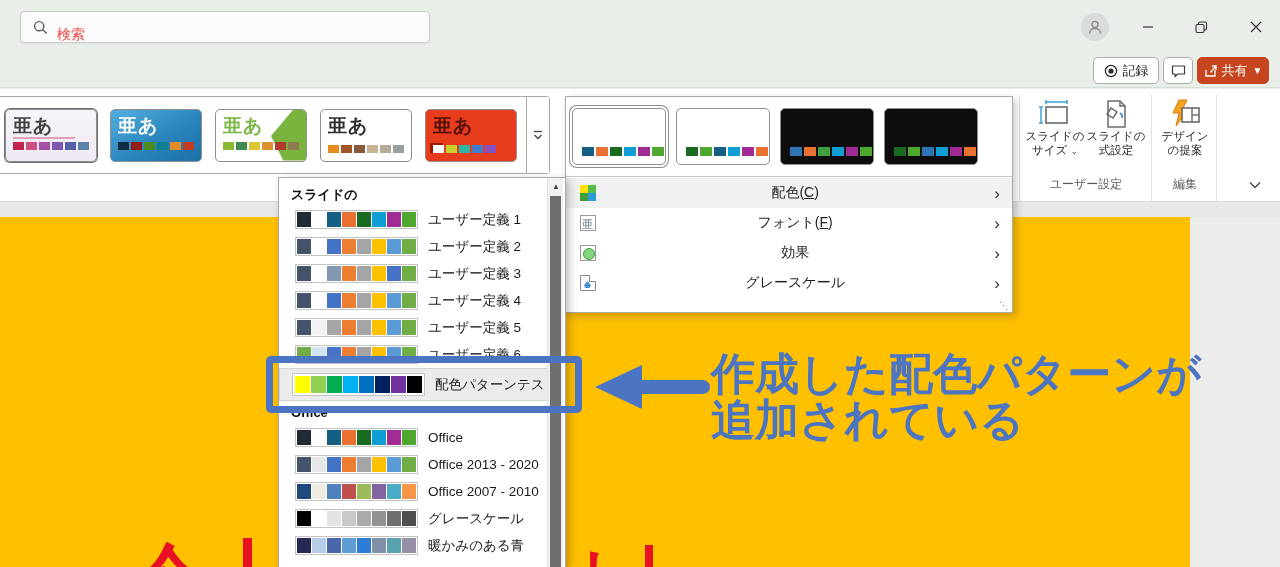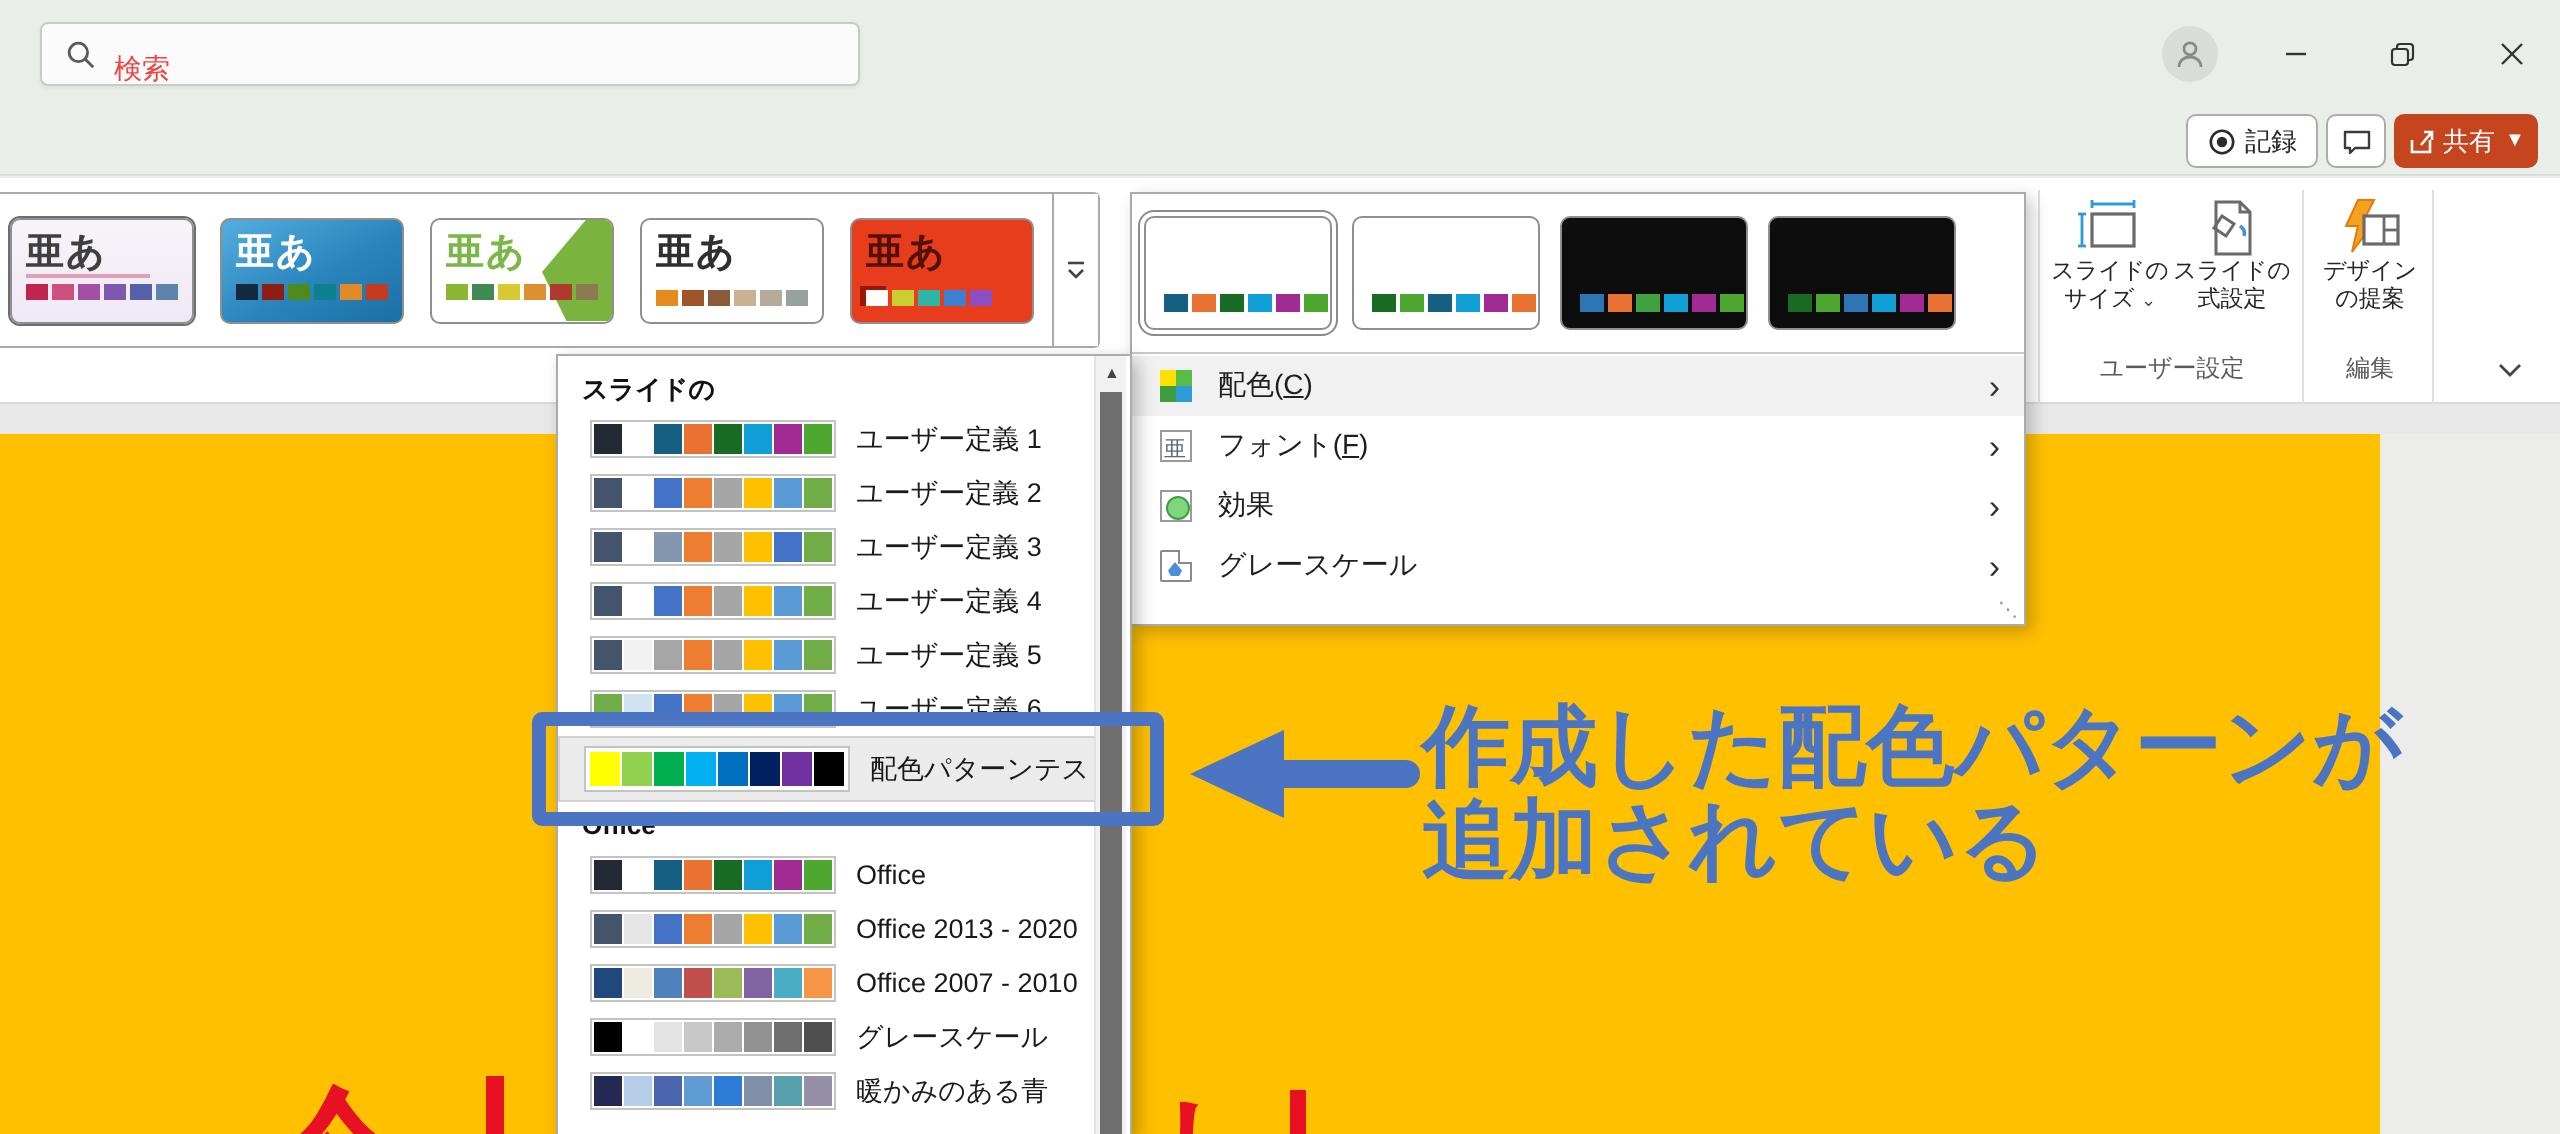--- a/index.html
+++ b/index.html
@@ -53,21 +53,21 @@
   .frag-c { left:577px; top:334px; width:70px; height:17px; font-size:62px; }
   .frag-c span { position:relative; top:-6px; }
   .frag-d { left:645px; top:328px; width:8px; height:22px; background:#E81123; }
   
   .variants-panel { position:absolute; left:565px; top:96px; width:448px; height:217px; background:#fff; border:1px solid #ABABAB; box-shadow:3px 3px 8px rgba(0,0,0,.22); z-index:20; }
   .variants-row { position:absolute; left:0; top:0; width:100%; height:80px; display:flex; align-items:center; padding-left:6px; gap:10px; border-bottom:1px solid #C9C9C9; }
   .variant-thumb { position:relative; width:94px; height:57px; border:1px solid #8F8F8F; border-radius:5px; flex:0 0 auto; }
   .variant-thumb.selected { box-shadow:0 0 0 2px #fff, 0 0 0 3px #8A8A8A; }
   .v-swatches { position:absolute; left:9px; bottom:8px; display:flex; gap:2px; }
   .vsw { width:12px; height:9px; display:inline-block; }
-  .vmenu { position:absolute; left:0; top:81px; width:100%; }
+  .vmenu { position:absolute; left:0; top:81px; width:100%;text-align:center; }
   .vmenu-row { height:30px; display:flex; align-items:center; padding:0 12px 0 14px; gap:13px; }
   .vmenu-row.hl { background:#F1F1F1; }
   .mlabel { font-size:14px; color:#1E1E1E; flex:1; }
   .mchevron { font-size:17px; color:#333; line-height:1; }
   .micon { width:16px; height:16px; flex:0 0 auto; position:relative; }
   .palette-icon { background:
      linear-gradient(#FFE000,#FFE000) 0 0/8px 8px no-repeat,
      linear-gradient(#56BE46,#56BE46) 8px 0/8px 8px no-repeat,
      linear-gradient(#3E9E3E,#3E9E3E) 0 8px/8px 8px no-repeat,
      linear-gradient(#2D9BD8,#2D9BD8) 8px 8px/8px 8px no-repeat; }

